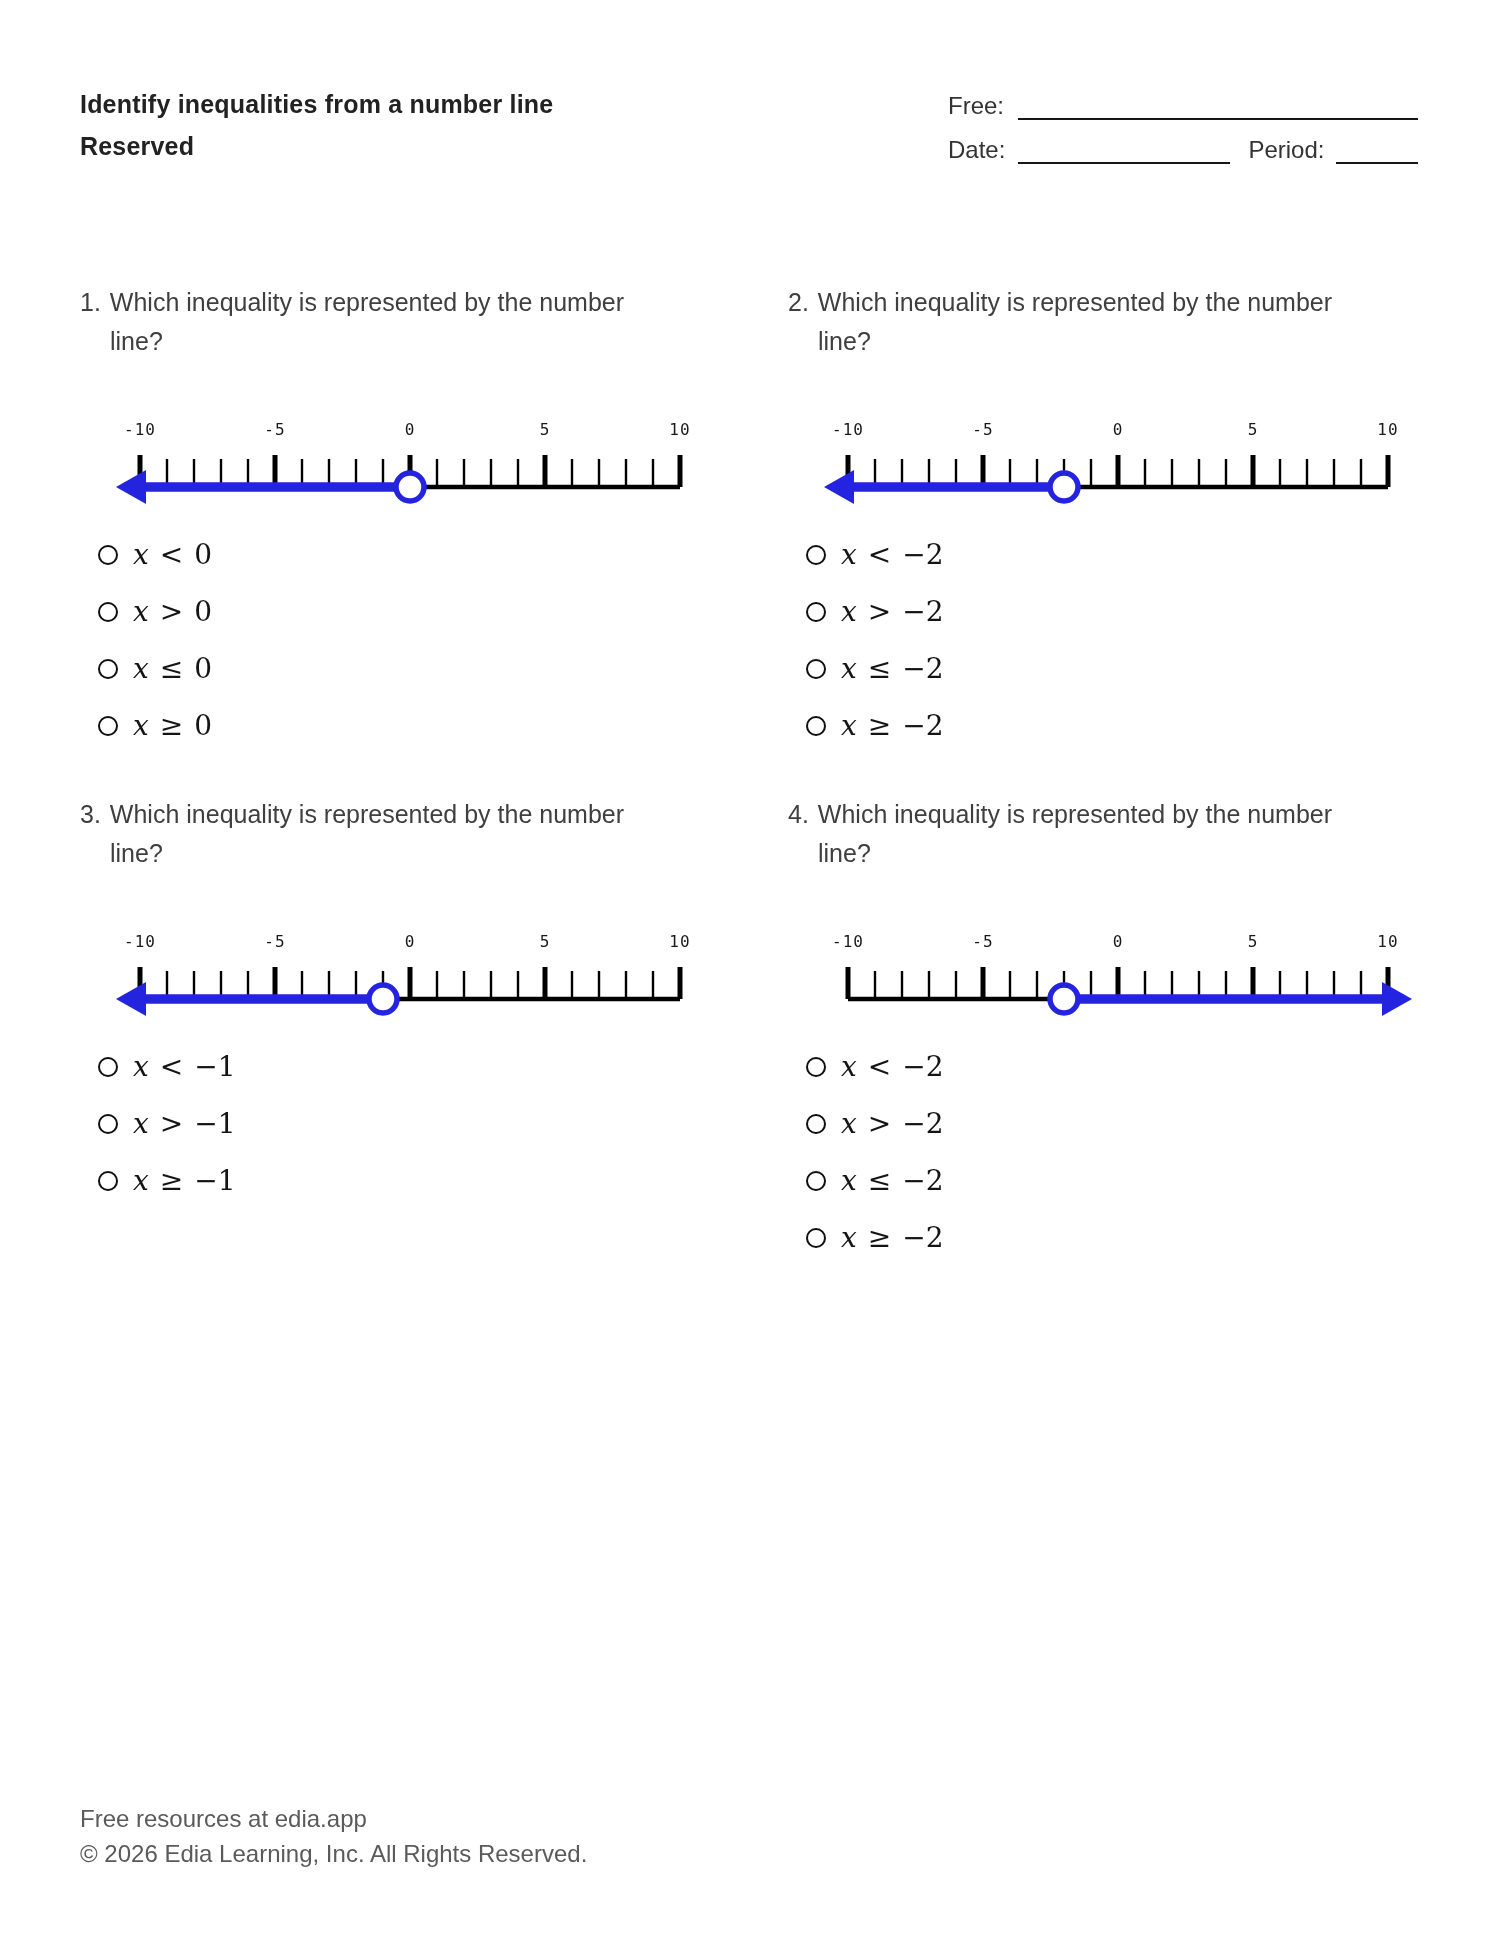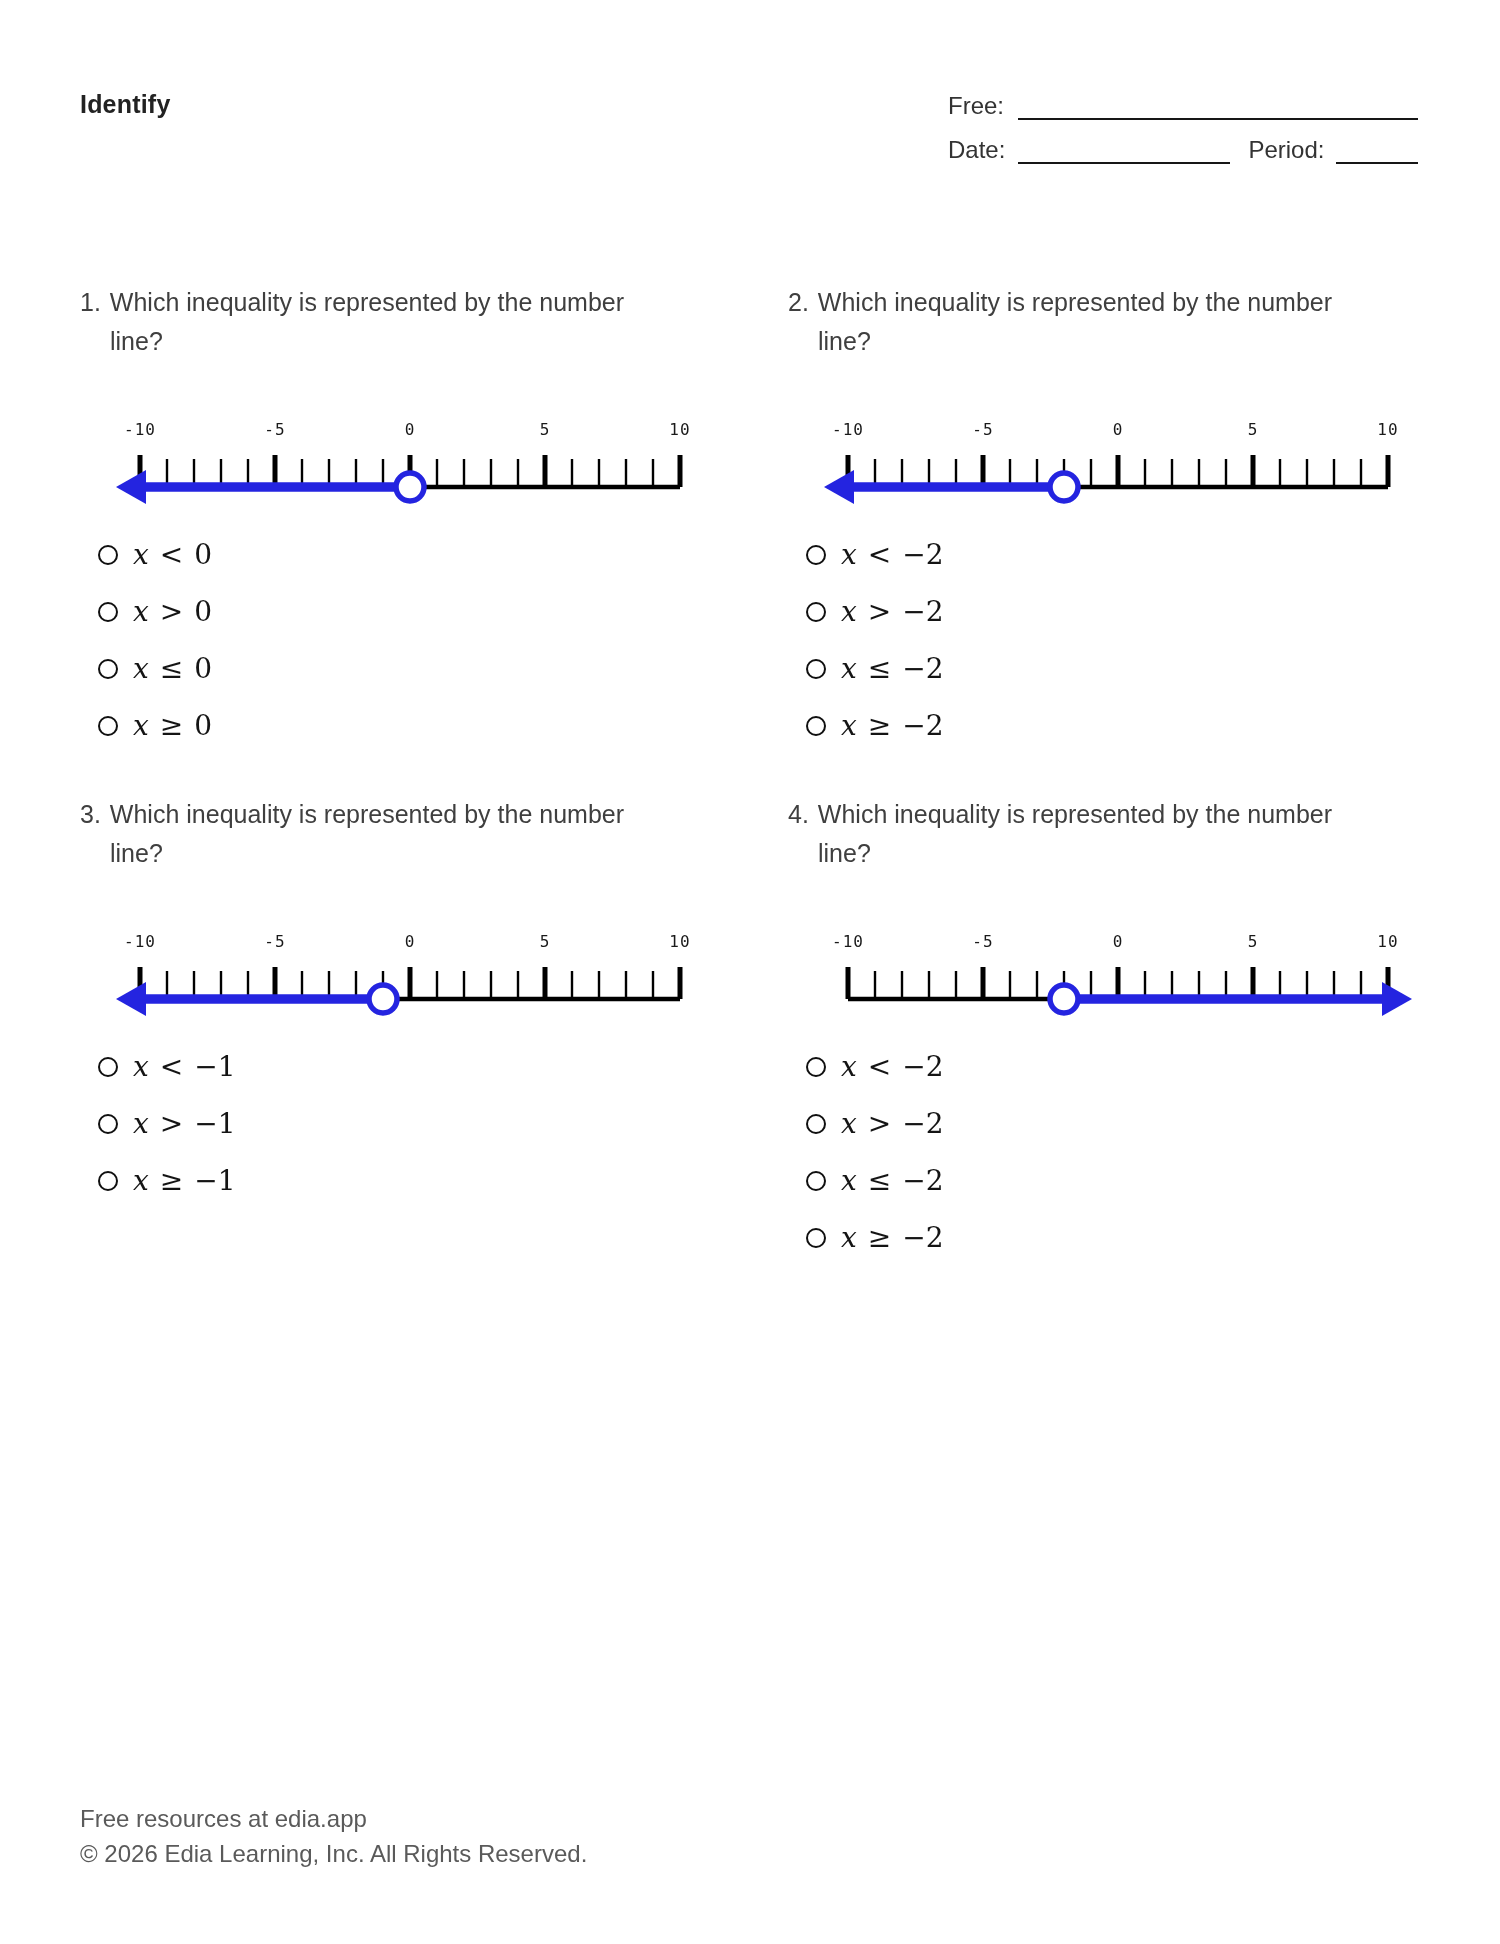--- a/index.html
+++ b/index.html
@@ -40,21 +40,22 @@
 
   
   .footer{position:absolute;left:80px;top:1801px;font-size:24px;line-height:35px;color:#5a5a5a;}
 </style>
 </head>
 <body>
 
 <div class="page">
 
   <div class="title">
-    <div>Identify</div>
+    <div>Identify inequalities from a number line</div>
+    <div>Reserved</div>
   </div>
 
   <div class="fields">
     <div class="field-row">
       <span>Free:</span>
       <span class="fline name-line"></span>
     </div>
     <div class="field-row row-date">
       <span>Date:</span>
       <span class="fline date-line"></span>

